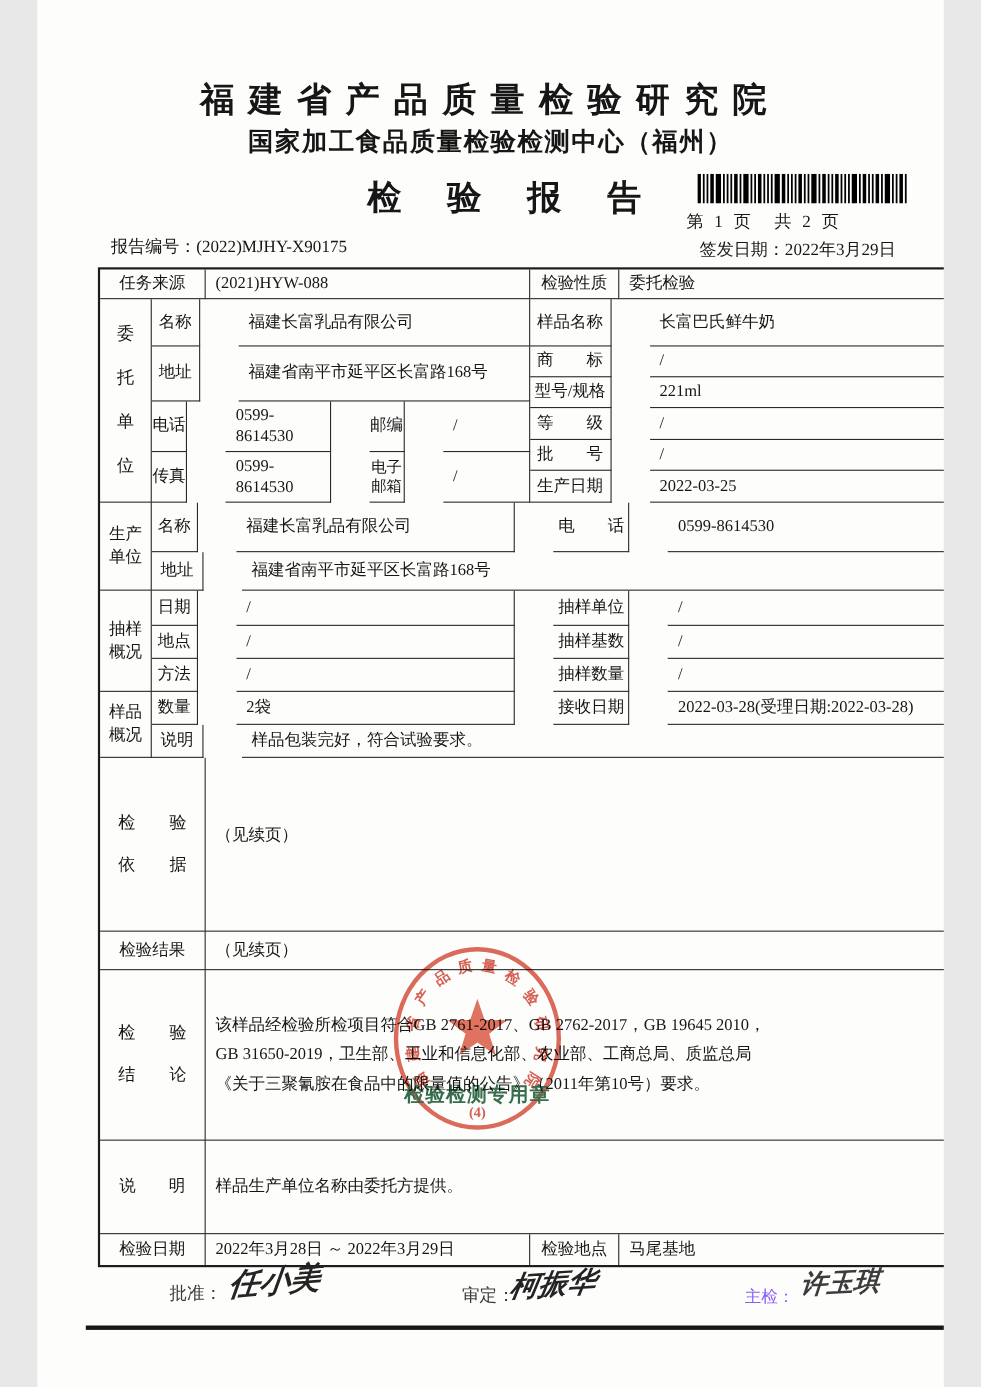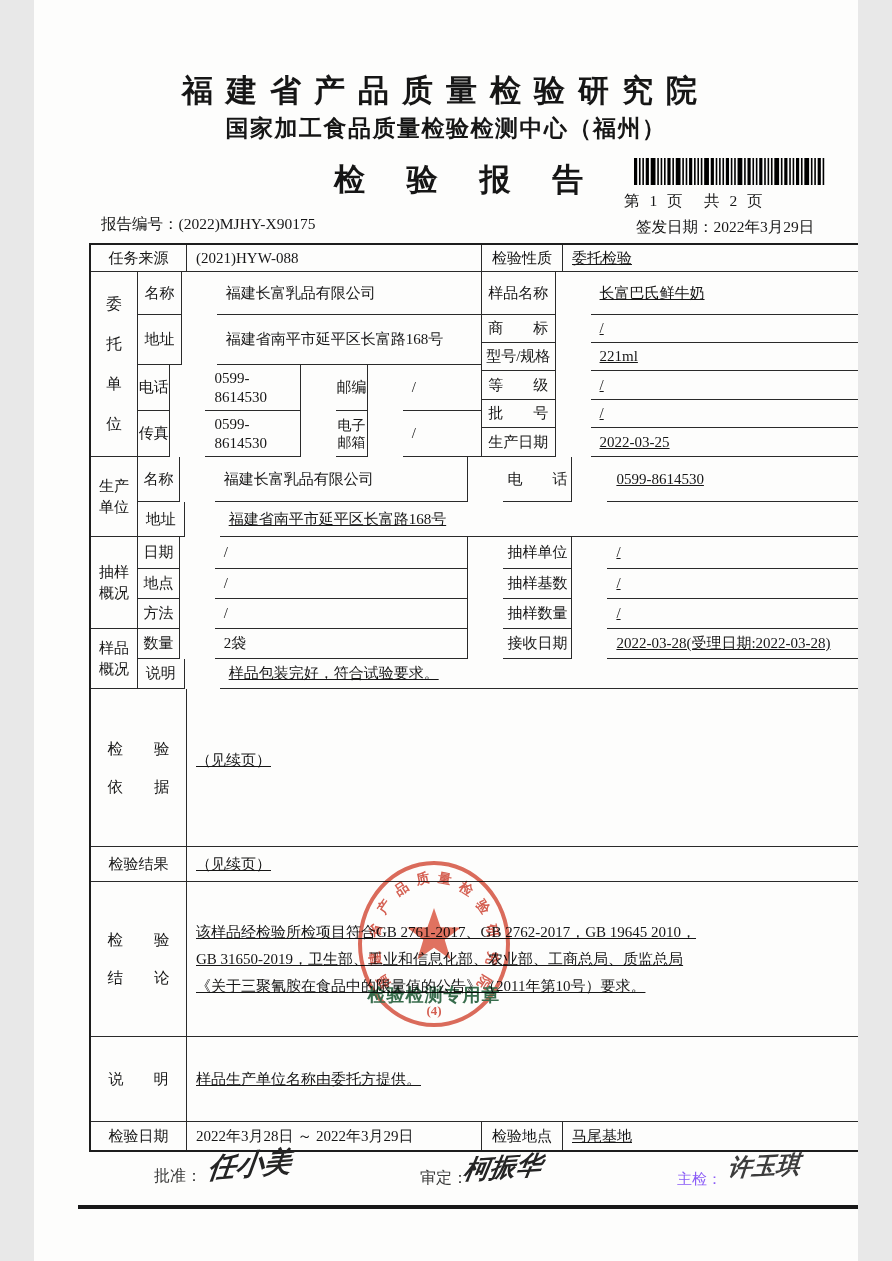--- a/index.html
+++ b/index.html
@@ -20,21 +20,21 @@
   
   .tbl{left:55px;top:243px;width:790px;border:2px solid #1d1d1d;box-sizing:border-box;
        font-size:15px;line-height:1.25;}
   .sect{display:flex;}
   .col{display:flex;flex-direction:column;}
   .srow{display:flex;gap:35px;}
   .cell{border-right:1.5px solid #2a2a2a;border-bottom:1.5px solid #2a2a2a;box-sizing:border-box;
         display:flex;align-items:center;overflow:hidden;}
   .l{justify-content:center;text-align:center;}
   .v{padding:0 9px;}
-  .nr{border-right:none;text-decoration:underline;}
+  .nr{border-right:none;}
   .sect:last-child .cell{border-bottom:none;}
   .pre{white-space:pre-line;text-align:center;}
   .group{line-height:40px;font-size:15.5px;}
   .group2{line-height:21px;}
   .biglabel{line-height:38px;font-size:15.5px;}
   .small{font-size:14px;line-height:17px;}
   .concl div{line-height:27px;}
   
   .stamp{pointer-events:none;mix-blend-mode:multiply;opacity:.85;}
   .stamp-circle{position:absolute;border:4px solid #d6523f;border-radius:50%;}

